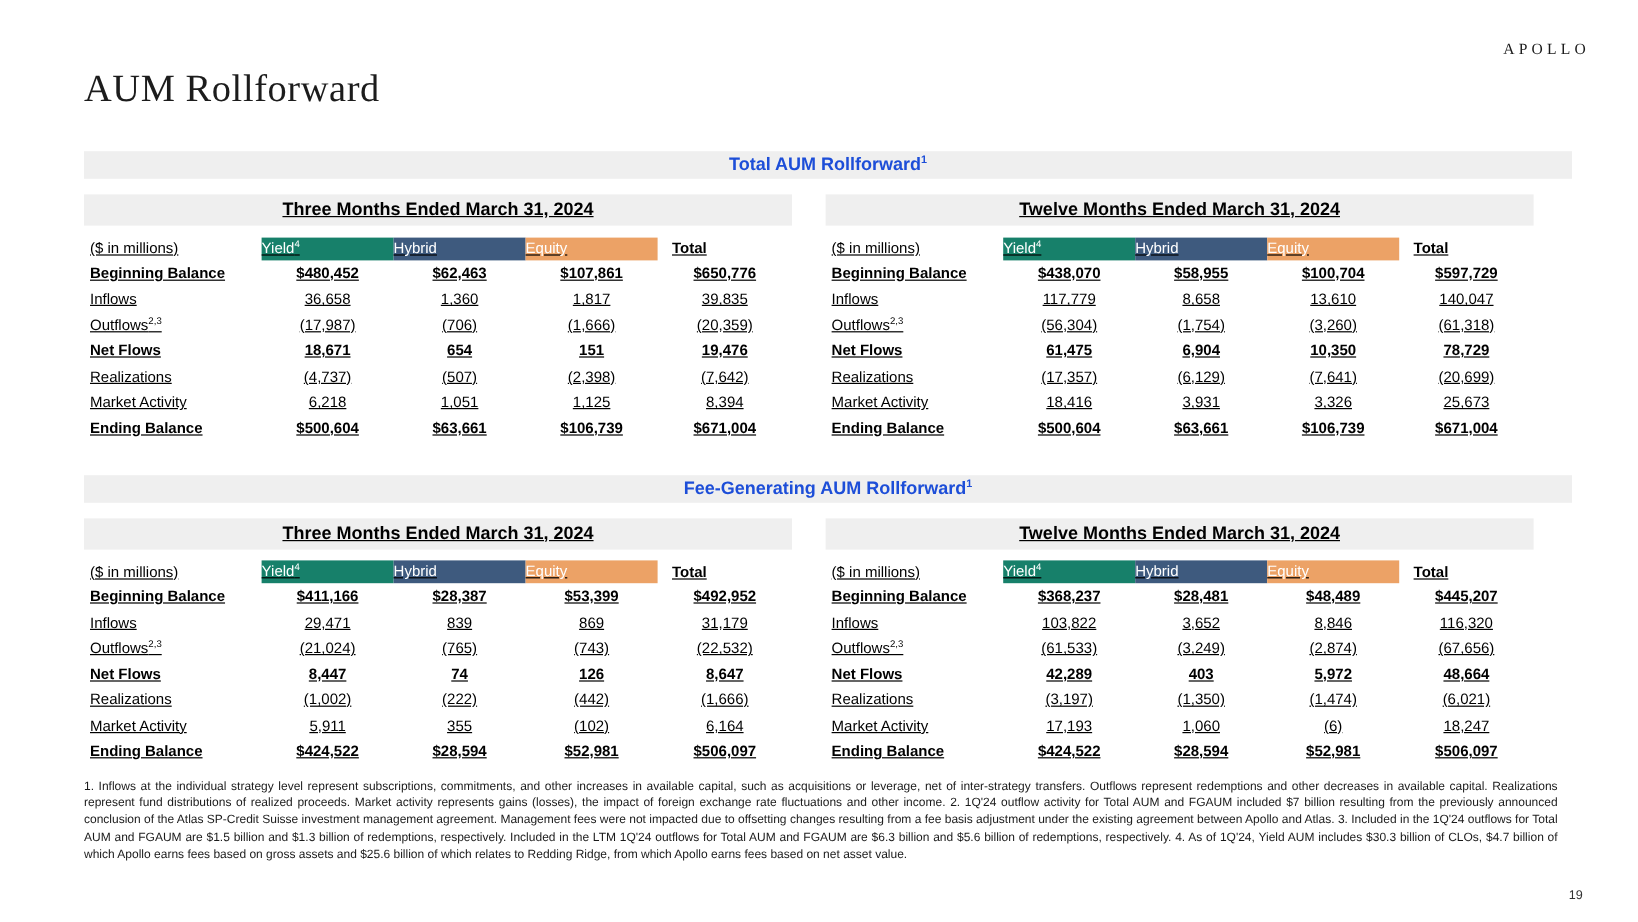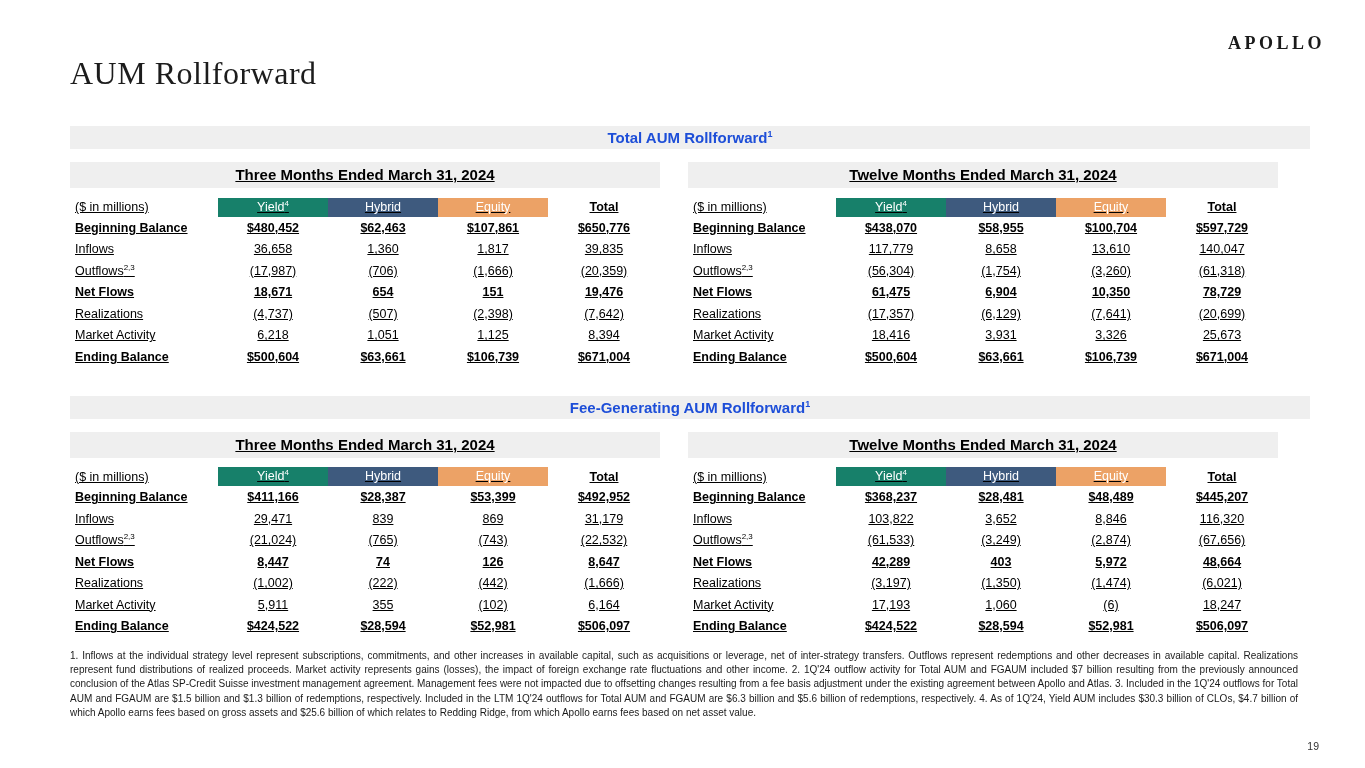--- a/index.html
+++ b/index.html
@@ -21,24 +21,24 @@
     font-size: 32px;
     color: #1c1c1c;
     letter-spacing: 0.5px;
     text-align: center;
   }
   .logo {
     position: absolute;
     top: 33px;
     right: 40px;
     font-family: "Liberation Serif", serif;
-    font-size: 18px;
+    font-size: 13px;
     letter-spacing: 3.5px;
     color: #1a1a1a;
-    font-weight: 700;
+    font-weight: 400;
   }
   .content {
     position: absolute;
     left: 70px;
     top: 126px;
     width: 1240px;
   }
   .section-band {
     background: #efefef;
     height: 23px;
@@ -78,27 +78,27 @@
     font-size: 12.5px;
   }
   .row.header { height: 20px; }
   .row.bold { font-weight: bold; }
   .cell.label { text-align: left; padding-left: 5px; white-space: nowrap; }
   .cell.label sup { font-size: 8px; vertical-align: super; line-height: 0; }
   .cell.val { text-align: center; white-space: nowrap; }
   .cell.chip {
     height: 19px;
     line-height: 19px;
-    text-align: center;
+    text-align: left;
     color: #ffffff;
     font-size: 12.5px;
   }
   .cell.chip sup { font-size: 8px; vertical-align: super; line-height: 0; color: #fff; }
   .cell.total-h, .cell.unit { font-size: 12.5px; }
-  .cell.total-h { text-align: center; font-weight: bold; }
+  .cell.total-h { font-weight: bold; padding-left: 12px; }
   .footnote {
     margin-top: 12px;
     width: 1228px;
     font-size: 10px;
     line-height: 14.2px;
     text-align: justify;
     color: #1a1a1a;
   }
   .page-number {
     position: absolute;

